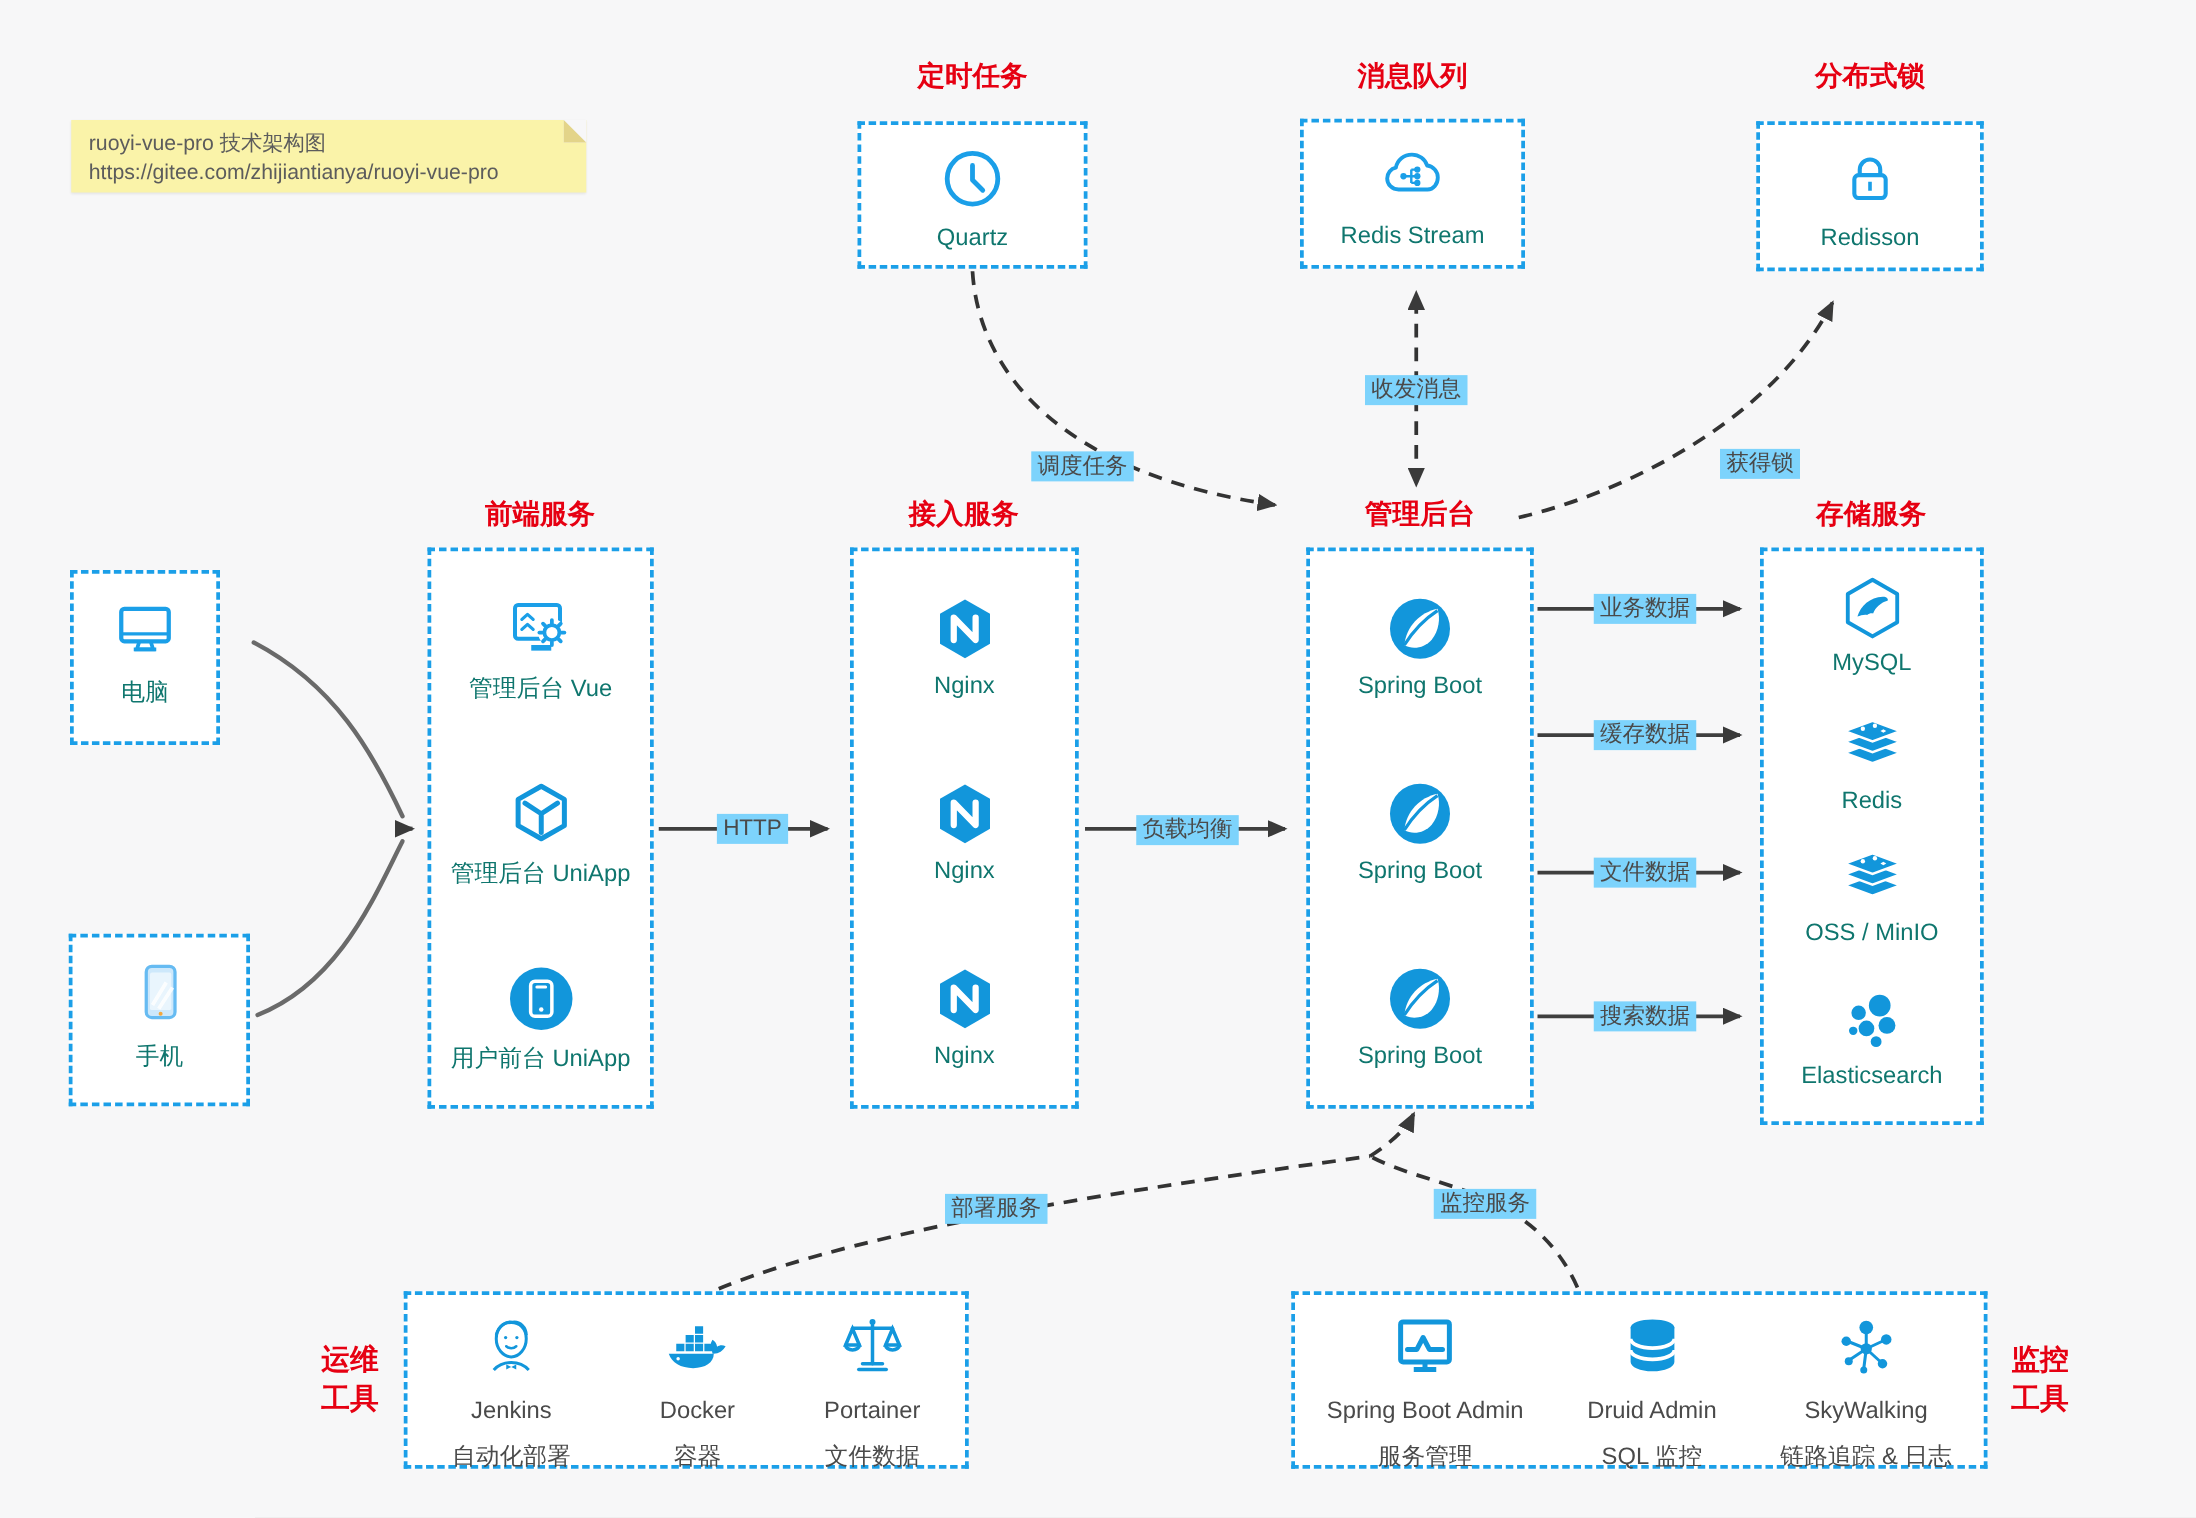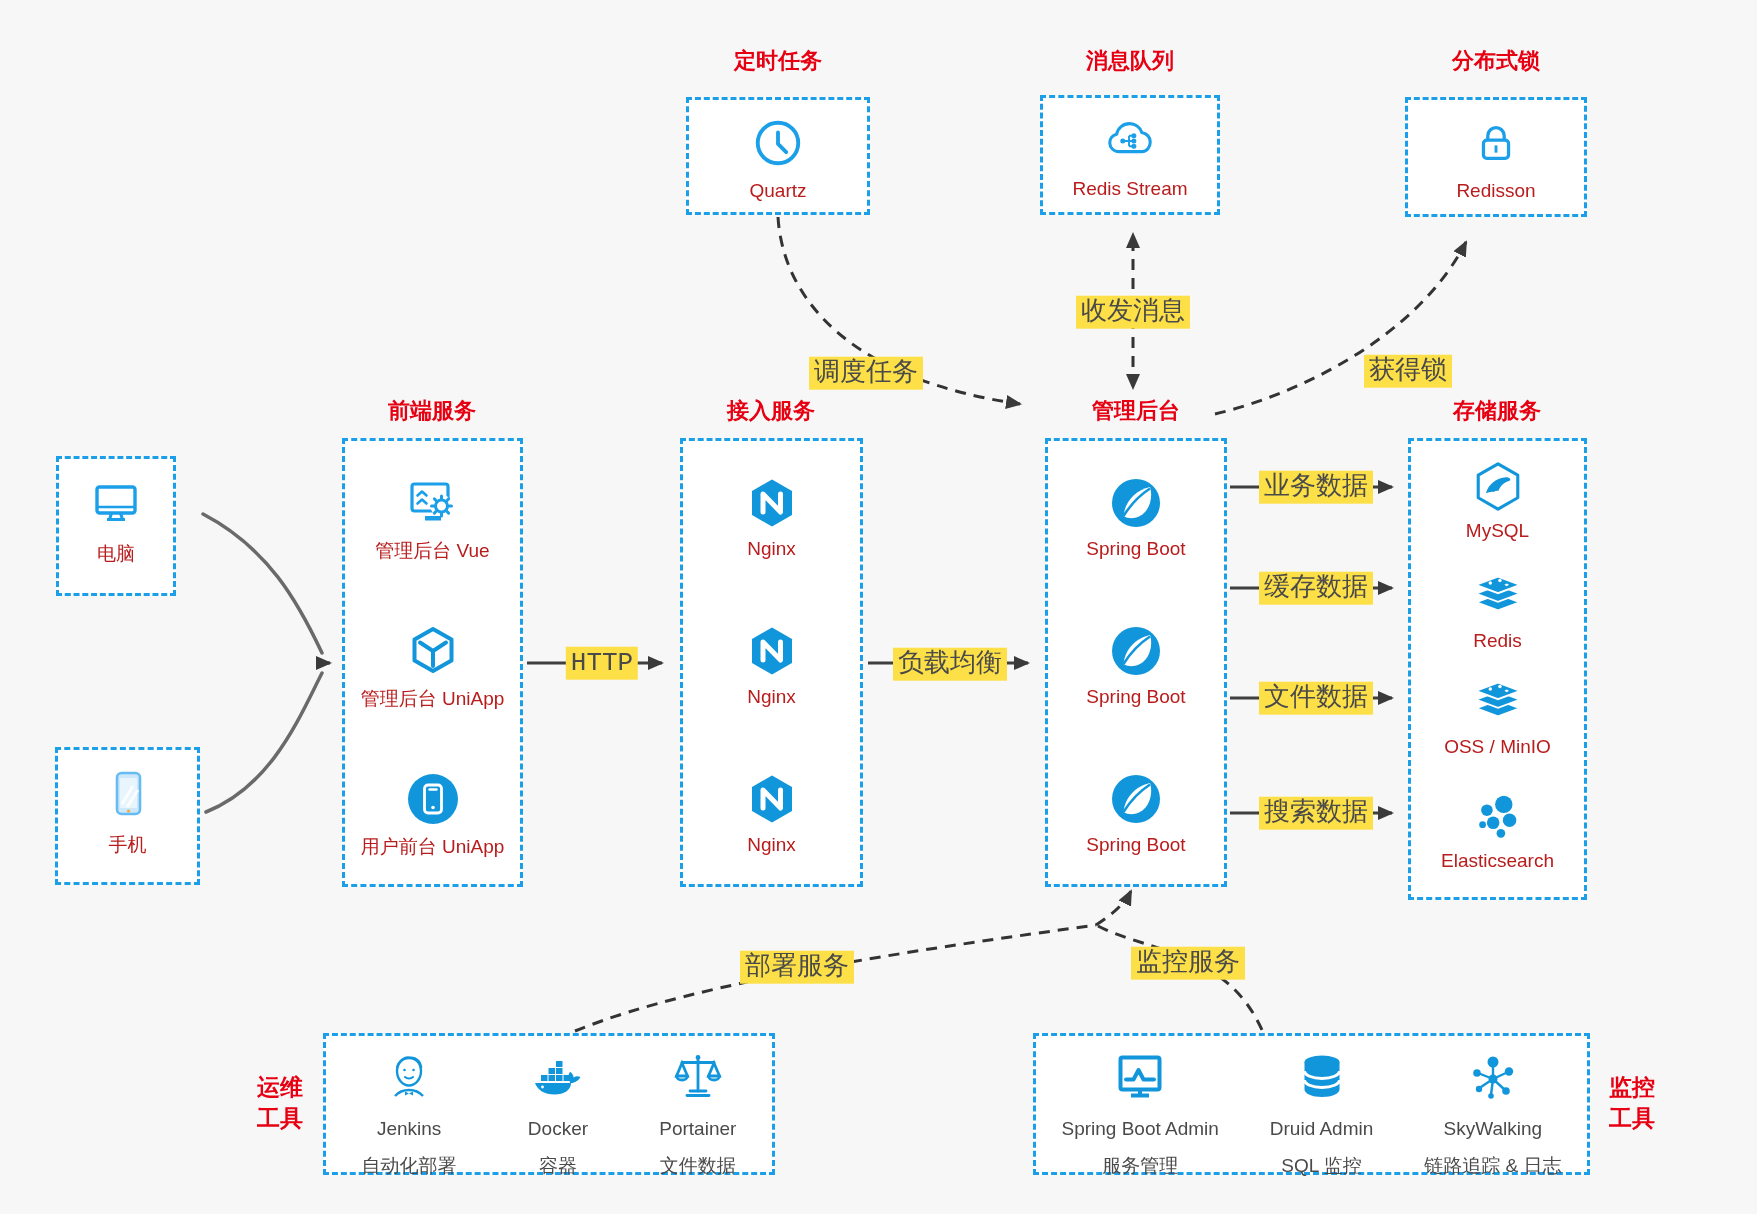--- a/index.html
+++ b/index.html
@@ -5,28 +5,28 @@
   html,body{margin:0;padding:0;background:#e9e9ea;}
   .canvas{position:relative;width:1757px;height:1214px;background:#f7f7f8;overflow:hidden;
           font-family:"Liberation Sans","DejaVu Sans",sans-serif;}
   .wires{position:absolute;left:0;top:0;z-index:1;}
   .dashbox{position:absolute;background:#ffffff;border:3px dashed #1b9fe8;box-sizing:border-box;z-index:2;}
   .gtitle{position:absolute;transform:translateX(-50%);color:#e60012;font-size:22px;font-weight:700;
           white-space:nowrap;z-index:3;}
   .side-title{position:absolute;color:#e60012;font-size:23px;font-weight:700;line-height:1.35;
           text-align:center;z-index:3;}
   .topbox,.clientbox{display:flex;flex-direction:column;align-items:center;padding-top:16px;gap:10px;}
-  .lbl{font-size:19px;color:#b91c1c;white-space:nowrap;}
+  .lbl{font-size:19px;color:#0f766e;white-space:nowrap;}
   .slot{position:absolute;left:0;right:0;display:flex;flex-direction:column;align-items:center;gap:7px;}
   .ic{display:block;}
   .toolbox{display:flex;justify-content:space-around;align-items:flex-start;padding-top:13px;}
   .cell{display:flex;flex-direction:column;align-items:center;gap:12px;}
   .cell .name,.cell .desc{font-size:19px;color:#4a4a4a;line-height:1.3;white-space:nowrap;}
-  .elabel{position:absolute;transform:translate(-50%,-50%);font-size:26px;color:#4a4a4a;
-          background:#fde047;padding:2px 5px;white-space:nowrap;z-index:4;line-height:1.1;font-family:Liberation Mono, monospace;}
+  .elabel{position:absolute;transform:translate(-50%,-50%);font-size:18px;color:#4a4a4a;
+          background:#7dd3fc;padding:2px 5px;white-space:nowrap;z-index:4;line-height:1.1;}
   .note{position:absolute;left:57px;top:96px;width:412px;height:58px;background:#faf3a9;z-index:3;
         padding:7px 0 0 14px;box-sizing:border-box;box-shadow:0 1px 2px rgba(0,0,0,.08);}
   .note .nline{font-size:17px;color:#5c5c5c;line-height:23px;white-space:nowrap;}
   .note .fold{position:absolute;right:0;top:0;width:0;height:0;
         border-top:18px solid #f7f7f8;border-left:18px solid #e3d489;}
 </style>
 </head>
 <body>
 
 <div class="canvas">
@@ -57,20 +57,25 @@
       <path d="M778 217 C783 300, 852 380, 1020 404" marker-end="url(#arrow)"></path>
       <path d="M1133 308 L1133 234" marker-end="url(#arrow)"></path>
       <path d="M1133 318 L1133 388" marker-end="url(#arrow)"></path>
       <path d="M1215 414 C1300 394, 1418 336, 1466 242" marker-end="url(#arrow)"></path>
       <path d="M575 1031 C700 980, 930 948, 1096 925"></path>
       <path d="M1096 925 C1110 916, 1124 905, 1131 891" marker-end="url(#arrow)"></path>
       <path d="M1098 926 C1148 952, 1226 950, 1262 1030"></path>
     </g>
   </svg>
 
+  <div class="note">
+    <div class="fold"></div>
+    <div class="nline">ruoyi-vue-pro 技术架构图</div>
+    <div class="nline">https://gitee.com/zhijiantianya/ruoyi-vue-pro</div>
+  </div>
 
   <div class="gtitle" style="left:778px;top:46px">定时任务</div>
   <div class="dashbox topbox" style="left:686px;top:97px;width:184px;height:118px">
     <svg class="ic" width="54" height="54" viewBox="0 0 56 56">
       <circle cx="28" cy="28" r="21" fill="none" stroke="#1b9fe8" stroke-width="4"></circle>
       <path d="M28 17 V29 L36.5 37.5" fill="none" stroke="#1b9fe8" stroke-width="4" stroke-linecap="round" stroke-linejoin="round"></path>
     </svg>
     <div class="lbl">Quartz</div>
   </div>
 

